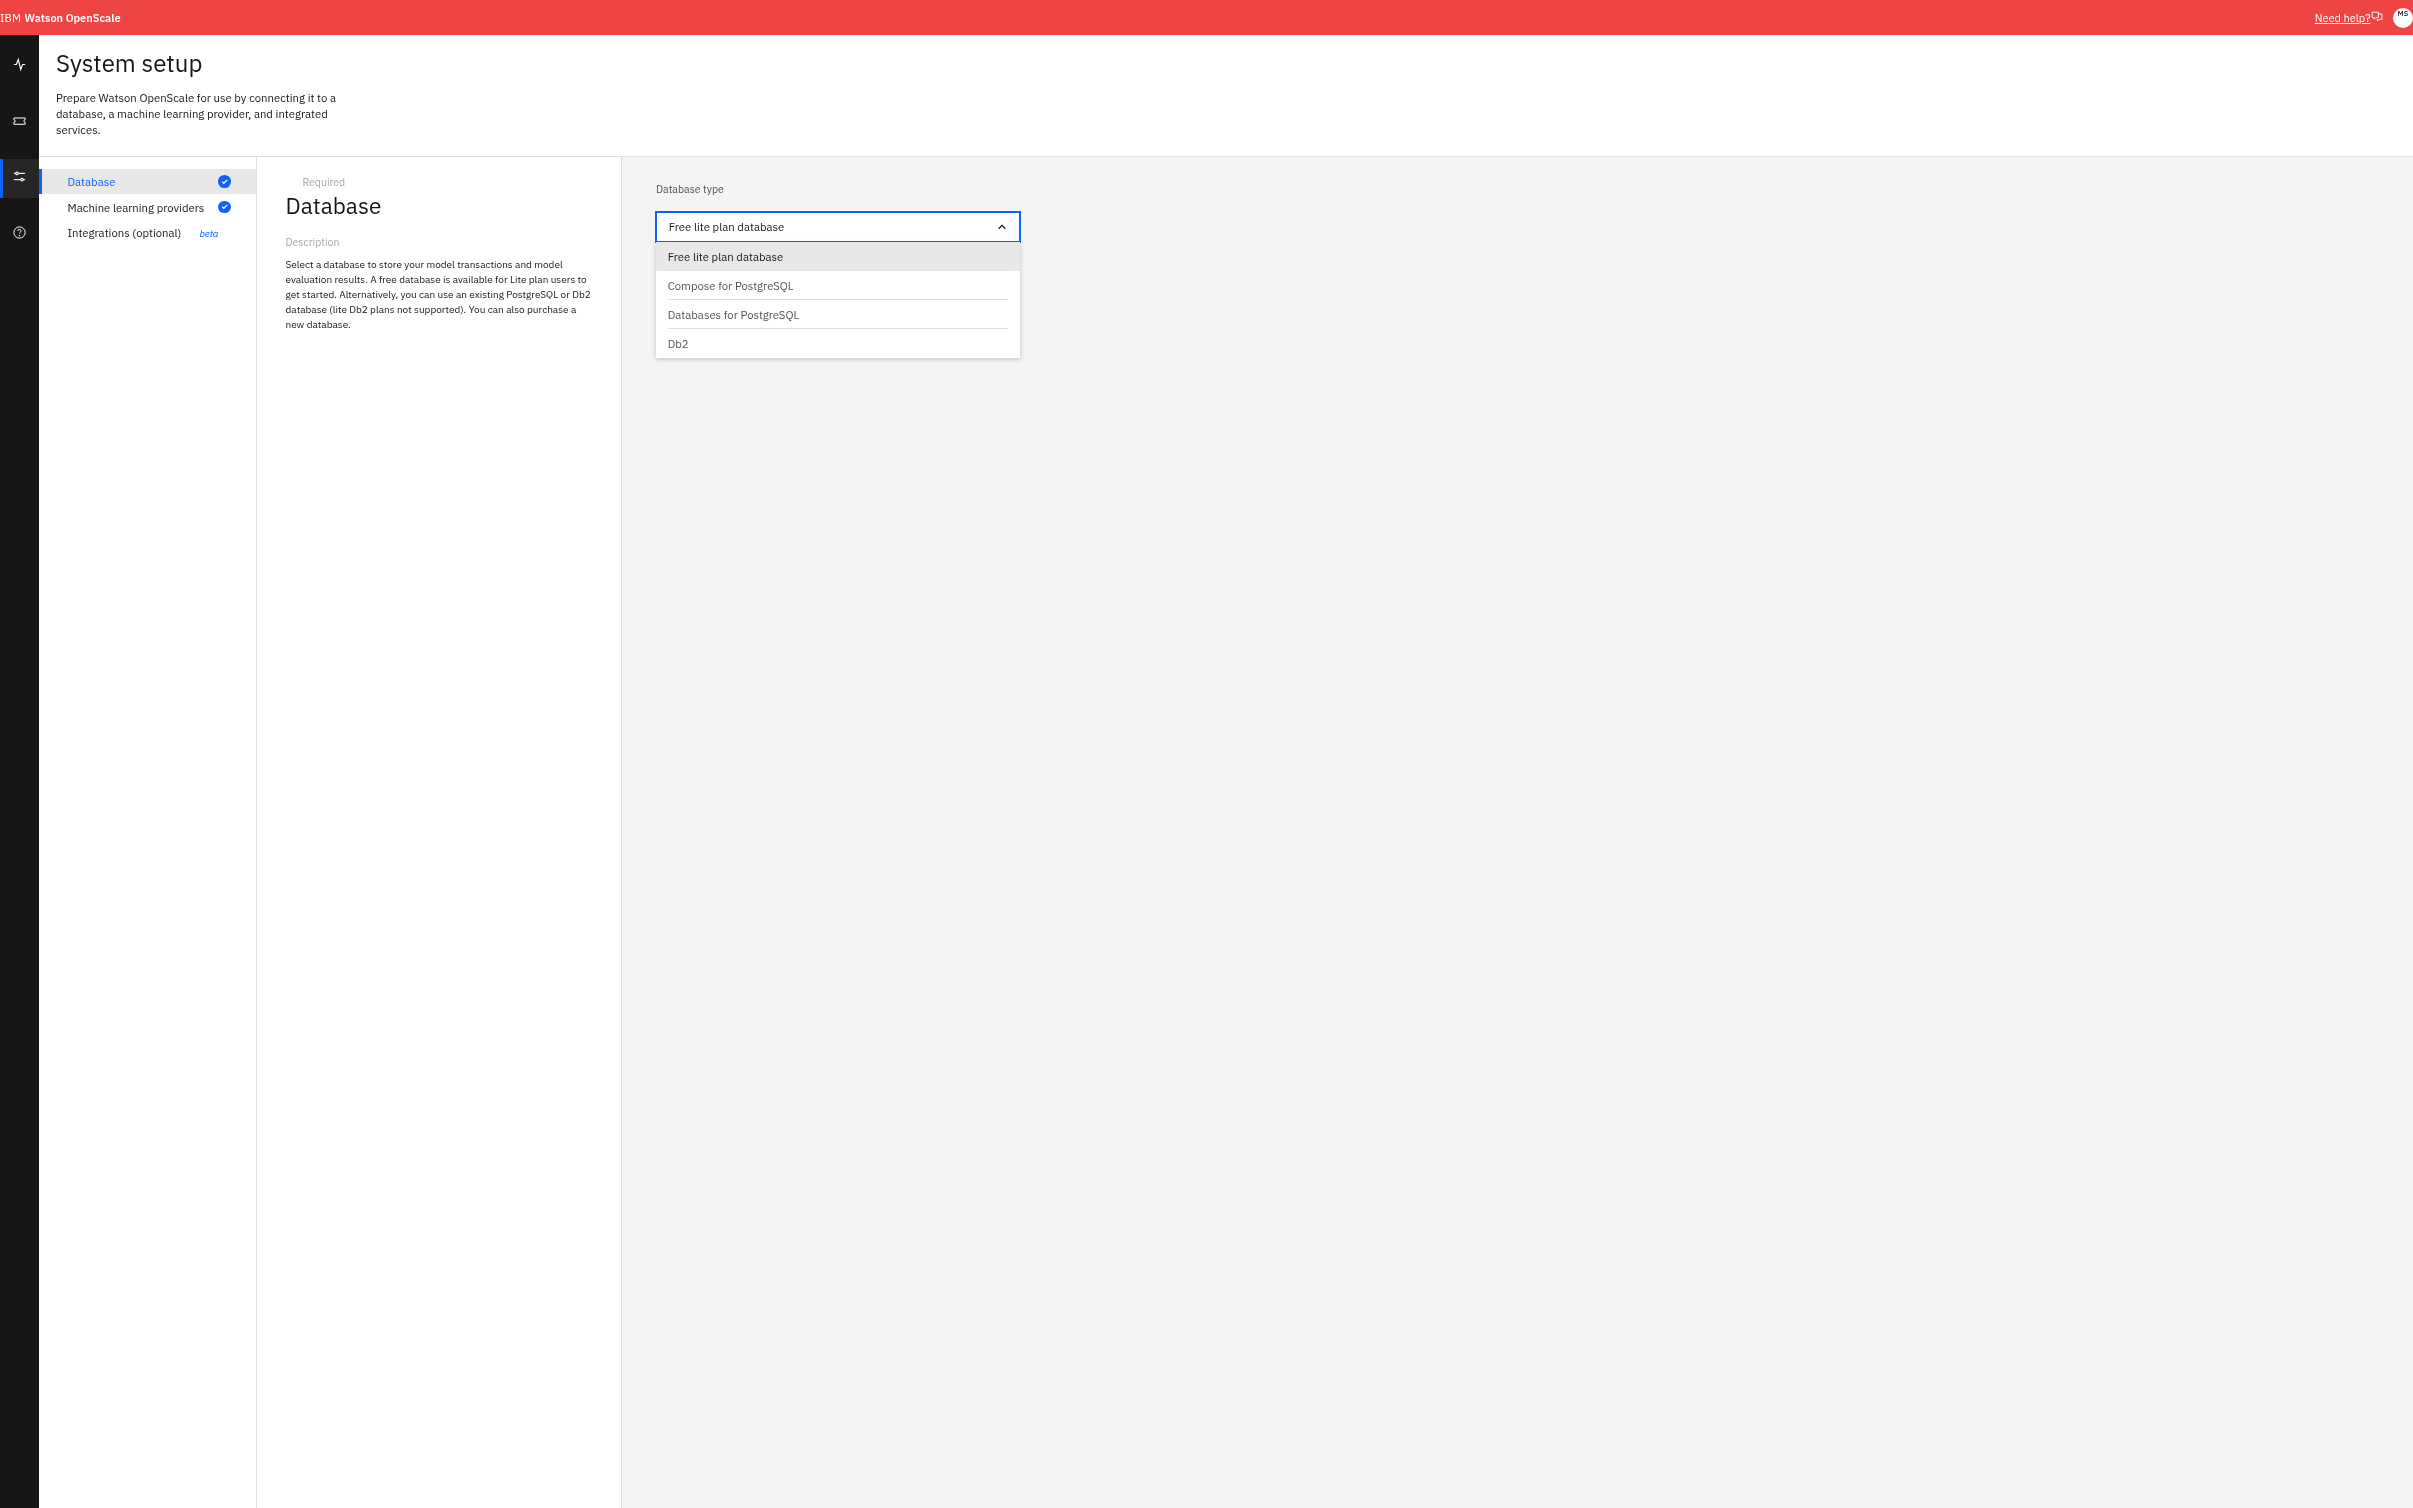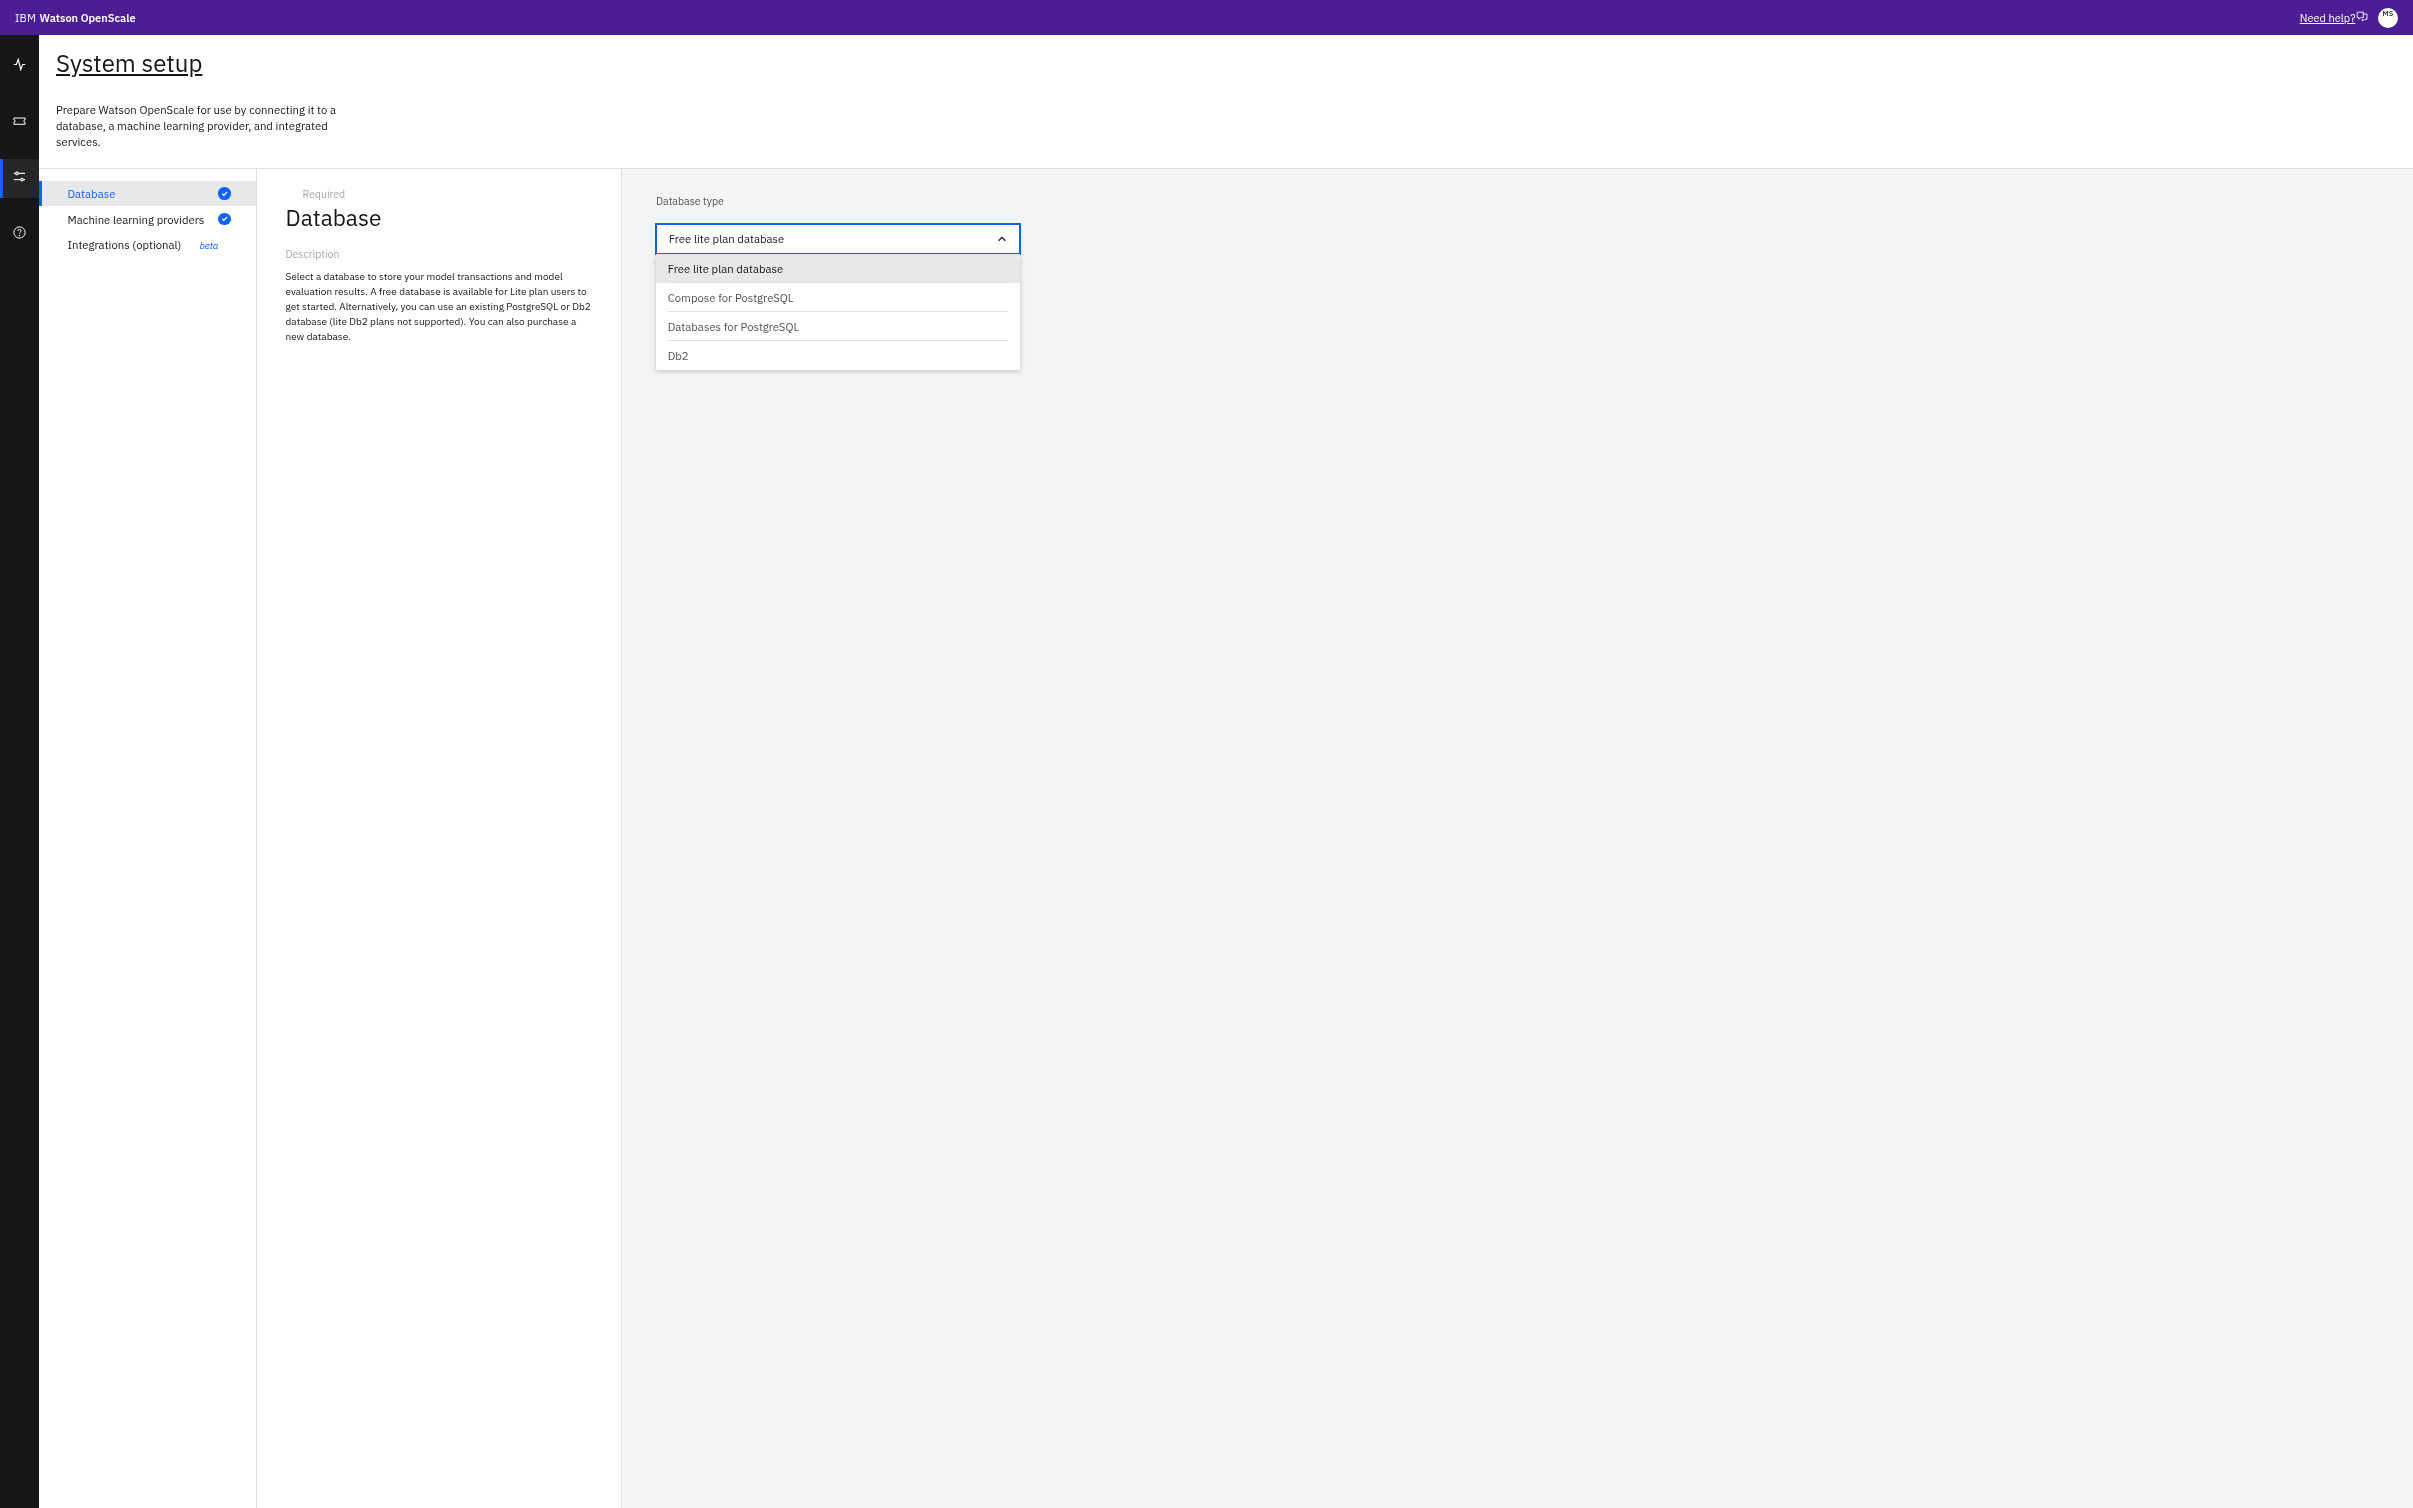--- a/index.html
+++ b/index.html
@@ -2,26 +2,26 @@
 <html style="font-size:13.4px"><head>
 <meta charset="utf-8">
 <style>
   * { box-sizing: border-box; margin: 0; padding: 0; }
   html, body { width: 100%; height: 100%; font-family: "IBM Plex Sans", "Helvetica Neue", Arial, sans-serif; background: #ffffff; color: #161616; }
   body { display: flex; flex-direction: column; }
 
   
   .topbar {
     height: 35px;
-    background: #4c1d95;
+    background: #ef4444;
     color: #ffffff;
     display: flex;
     align-items: center;
     justify-content: space-between;
-    padding: 0 15px;
+    padding: 0 0;
     font-size: 11px;
   }
   .brand { display: flex; align-items: baseline; gap: 3.4px; }
   .brand .ibm { font-weight: 400; letter-spacing: 0.2px; }
   .brand .product { font-weight: 600; }
   .top-right { display: flex; align-items: center; gap: 8.4px; }
   .need-help { display: flex; align-items: center; cursor: pointer; text-decoration: underline; }
   .chat-icon { display: inline-flex; }
   .avatar {
     width: 20px; height: 20px; border-radius: 50%;
@@ -66,22 +66,21 @@
   .content { flex: 1; display: flex; flex-direction: column; background: #ffffff; min-width: 0; }
 
   .page-header {
     padding: 11.7px 17px 17px 17px;
     border-bottom: 0.8px solid #e0e0e0;
   }
   .page-title {
     font-size: 24px;
     font-weight: 400;
     letter-spacing: 0;
-    margin-bottom: 23px;
-    text-decoration: underline;
+    margin-bottom: 11px;
   }
   .page-subtitle {
     font-size: 11.3px;
     color: #161616;
     line-height: 1.45;
     max-width: 318px;
   }
 
   .body { flex: 1; display: flex; min-height: 0; }
 

